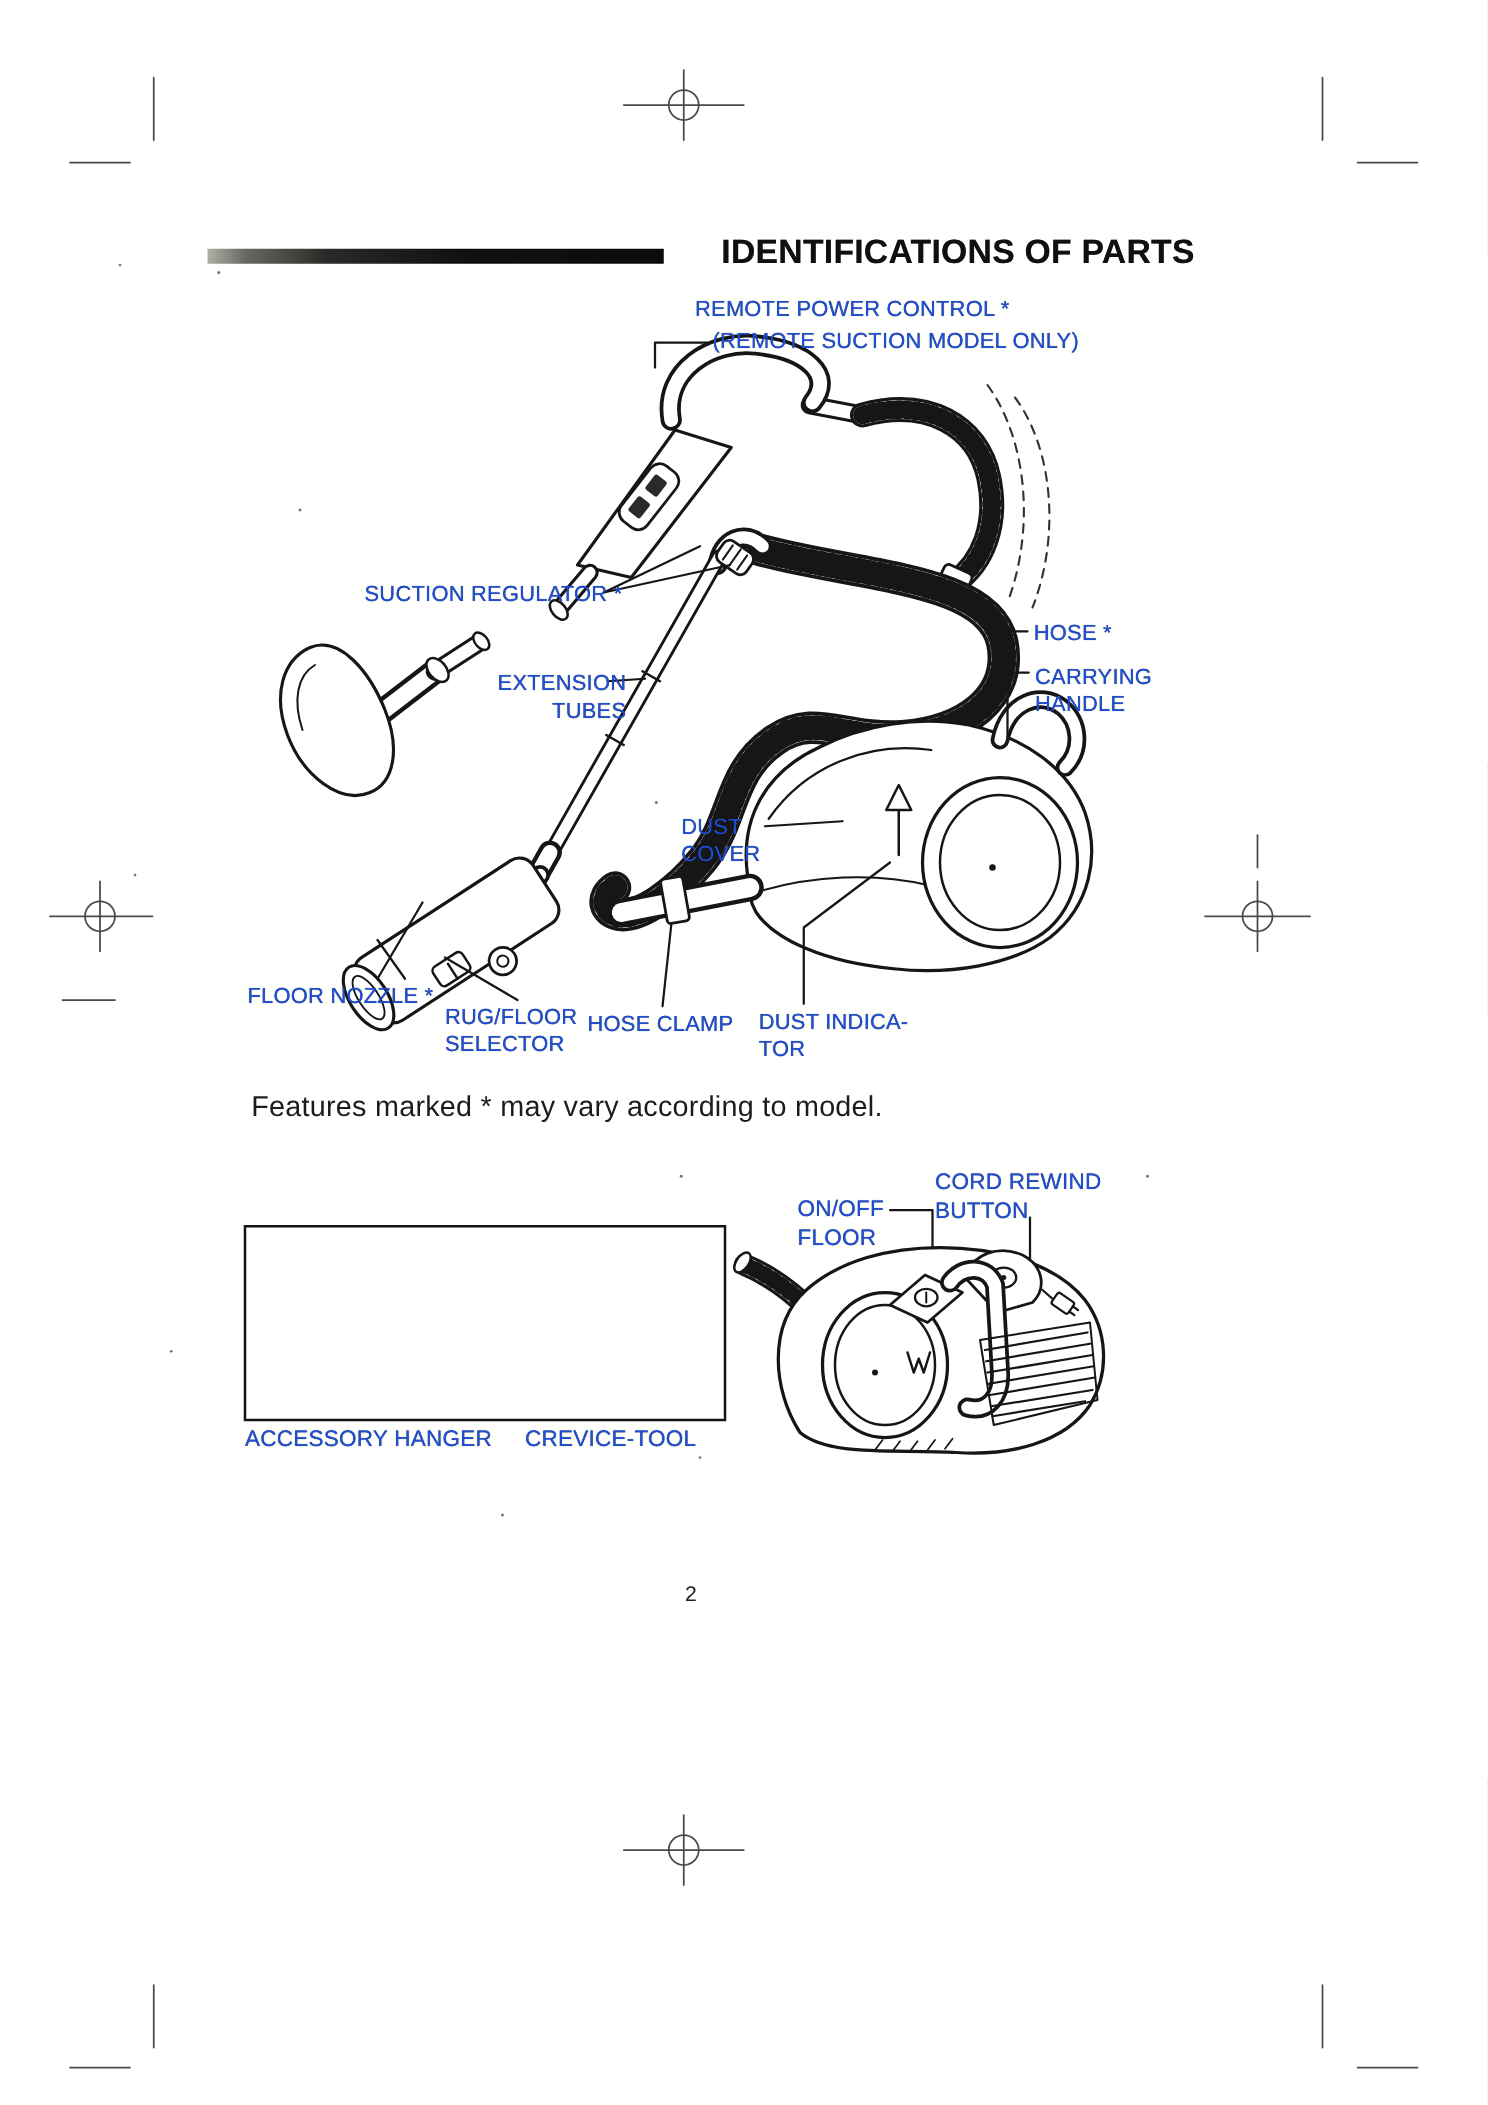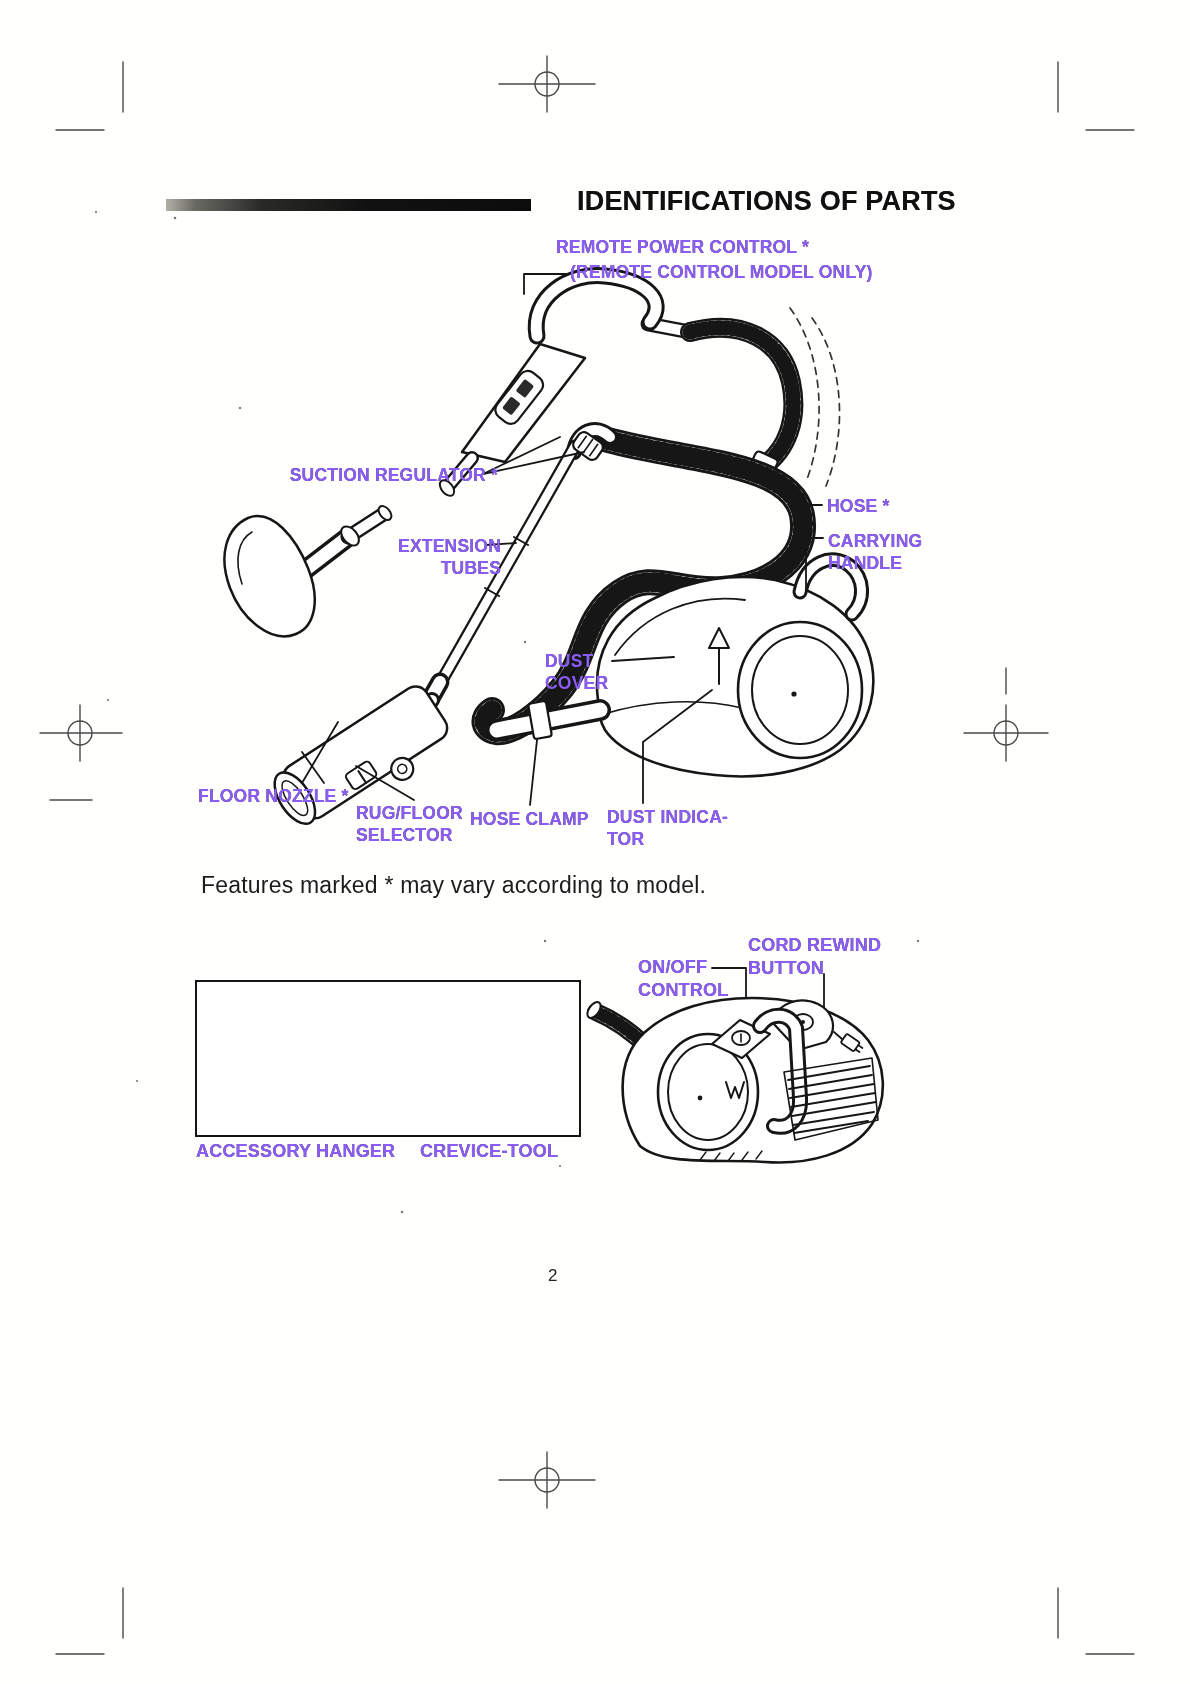--- a/index.html
+++ b/index.html
@@ -5,23 +5,22 @@
   html,body{margin:0;padding:0;background:#e8e8e8;}
   .page{
     position:relative;width:1190px;height:1684px;margin:0 auto;
     background:#fffffe;overflow:hidden;
     font-family:"Liberation Sans","DejaVu Sans",sans-serif;
     color:#161616;
   }
   .art{position:absolute;left:0;top:0;z-index:1;}
   .lbl{
     position:absolute;z-index:2;font-size:17.5px;line-height:1.26;
-    letter-spacing:.2px;color:#8b5cf6;white-space:pre-line;
+    letter-spacing:.2px;color:#1d4ed8;white-space:pre-line;
     text-shadow:0 0 .6px rgba(20,20,20,.85);
-    font-weight:bold;
   }
   .lbl.small{font-size:18px;}
   .lbl.right{text-align:right;margin-left:20px;}
   .title{
     position:absolute;z-index:2;font-size:27px;font-weight:700;color:#101010;
     letter-spacing:.2px;text-shadow:0 0 .5px rgba(0,0,0,.6);
   }
   .titlebar{
     position:absolute;z-index:2;height:12px;
     background:linear-gradient(90deg,#b0b0a6 0%,#6a6a64 8%,#2a2a28 26%,#111 55%,#0c0c0c 100%);
@@ -261,21 +260,21 @@
 
         <path d="M700 1160 l6 -8 M714 1161 l6 -8 M728 1161 l6 -8 M742 1160 l6 -8 M756 1159 l6 -8" stroke-width="1.4"></path>
       </g>
     </g>
   </svg>
 
   <div class="titlebar" style="left:166px;top:199px;width:365px;"></div>
   <div class="title" style="left:541px;top:186px;margin-left:36px;">IDENTIFICATIONS OF PARTS</div>
 
   <div class="lbl" style="left:556px;top:236px;">REMOTE POWER CONTROL *</div>
-  <div class="lbl" style="left:570px;top:261px;">(REMOTE CONTROL MODEL ONLY)</div>
+  <div class="lbl" style="left:570px;top:261px;">(REMOTE SUCTION MODEL ONLY)</div>
   <div class="lbl right" style="left:268px;top:464px;width:210px;">SUCTION REGULATOR *</div>
   <div class="lbl right" style="left:361px;top:535px;width:120px;">EXTENSION
 TUBES</div>
   <div class="lbl" style="left:827px;top:495px;">HOSE *</div>
   <div class="lbl" style="left:828px;top:530px;">CARRYING
 HANDLE</div>
   <div class="lbl" style="left:545px;top:650px;">DUST
 COVER</div>
   <div class="lbl" style="left:198px;top:785px;">FLOOR NOZZLE *</div>
   <div class="lbl" style="left:356px;top:802px;">RUG/FLOOR
@@ -284,18 +283,18 @@
   <div class="lbl" style="left:607px;top:806px;">DUST INDICA-
 TOR</div>
 
   <div class="note" style="left:201px;top:872px;">Features marked * may vary according to model.</div>
 
   <div class="accbox" style="left:195px;top:980px;width:382px;height:153px;"></div>
   <div class="lbl small" style="left:196px;top:1140px;">ACCESSORY HANGER</div>
   <div class="lbl small" style="left:420px;top:1140px;">CREVICE-TOOL</div>
 
   <div class="lbl small" style="left:638px;top:956px;">ON/OFF
-CONTROL</div>
+FLOOR</div>
   <div class="lbl small" style="left:748px;top:934px;">CORD REWIND
 BUTTON</div>
 
   <div class="pageno" style="left:548px;top:1266px;">2</div>
 </div>
 
 </body></html>

